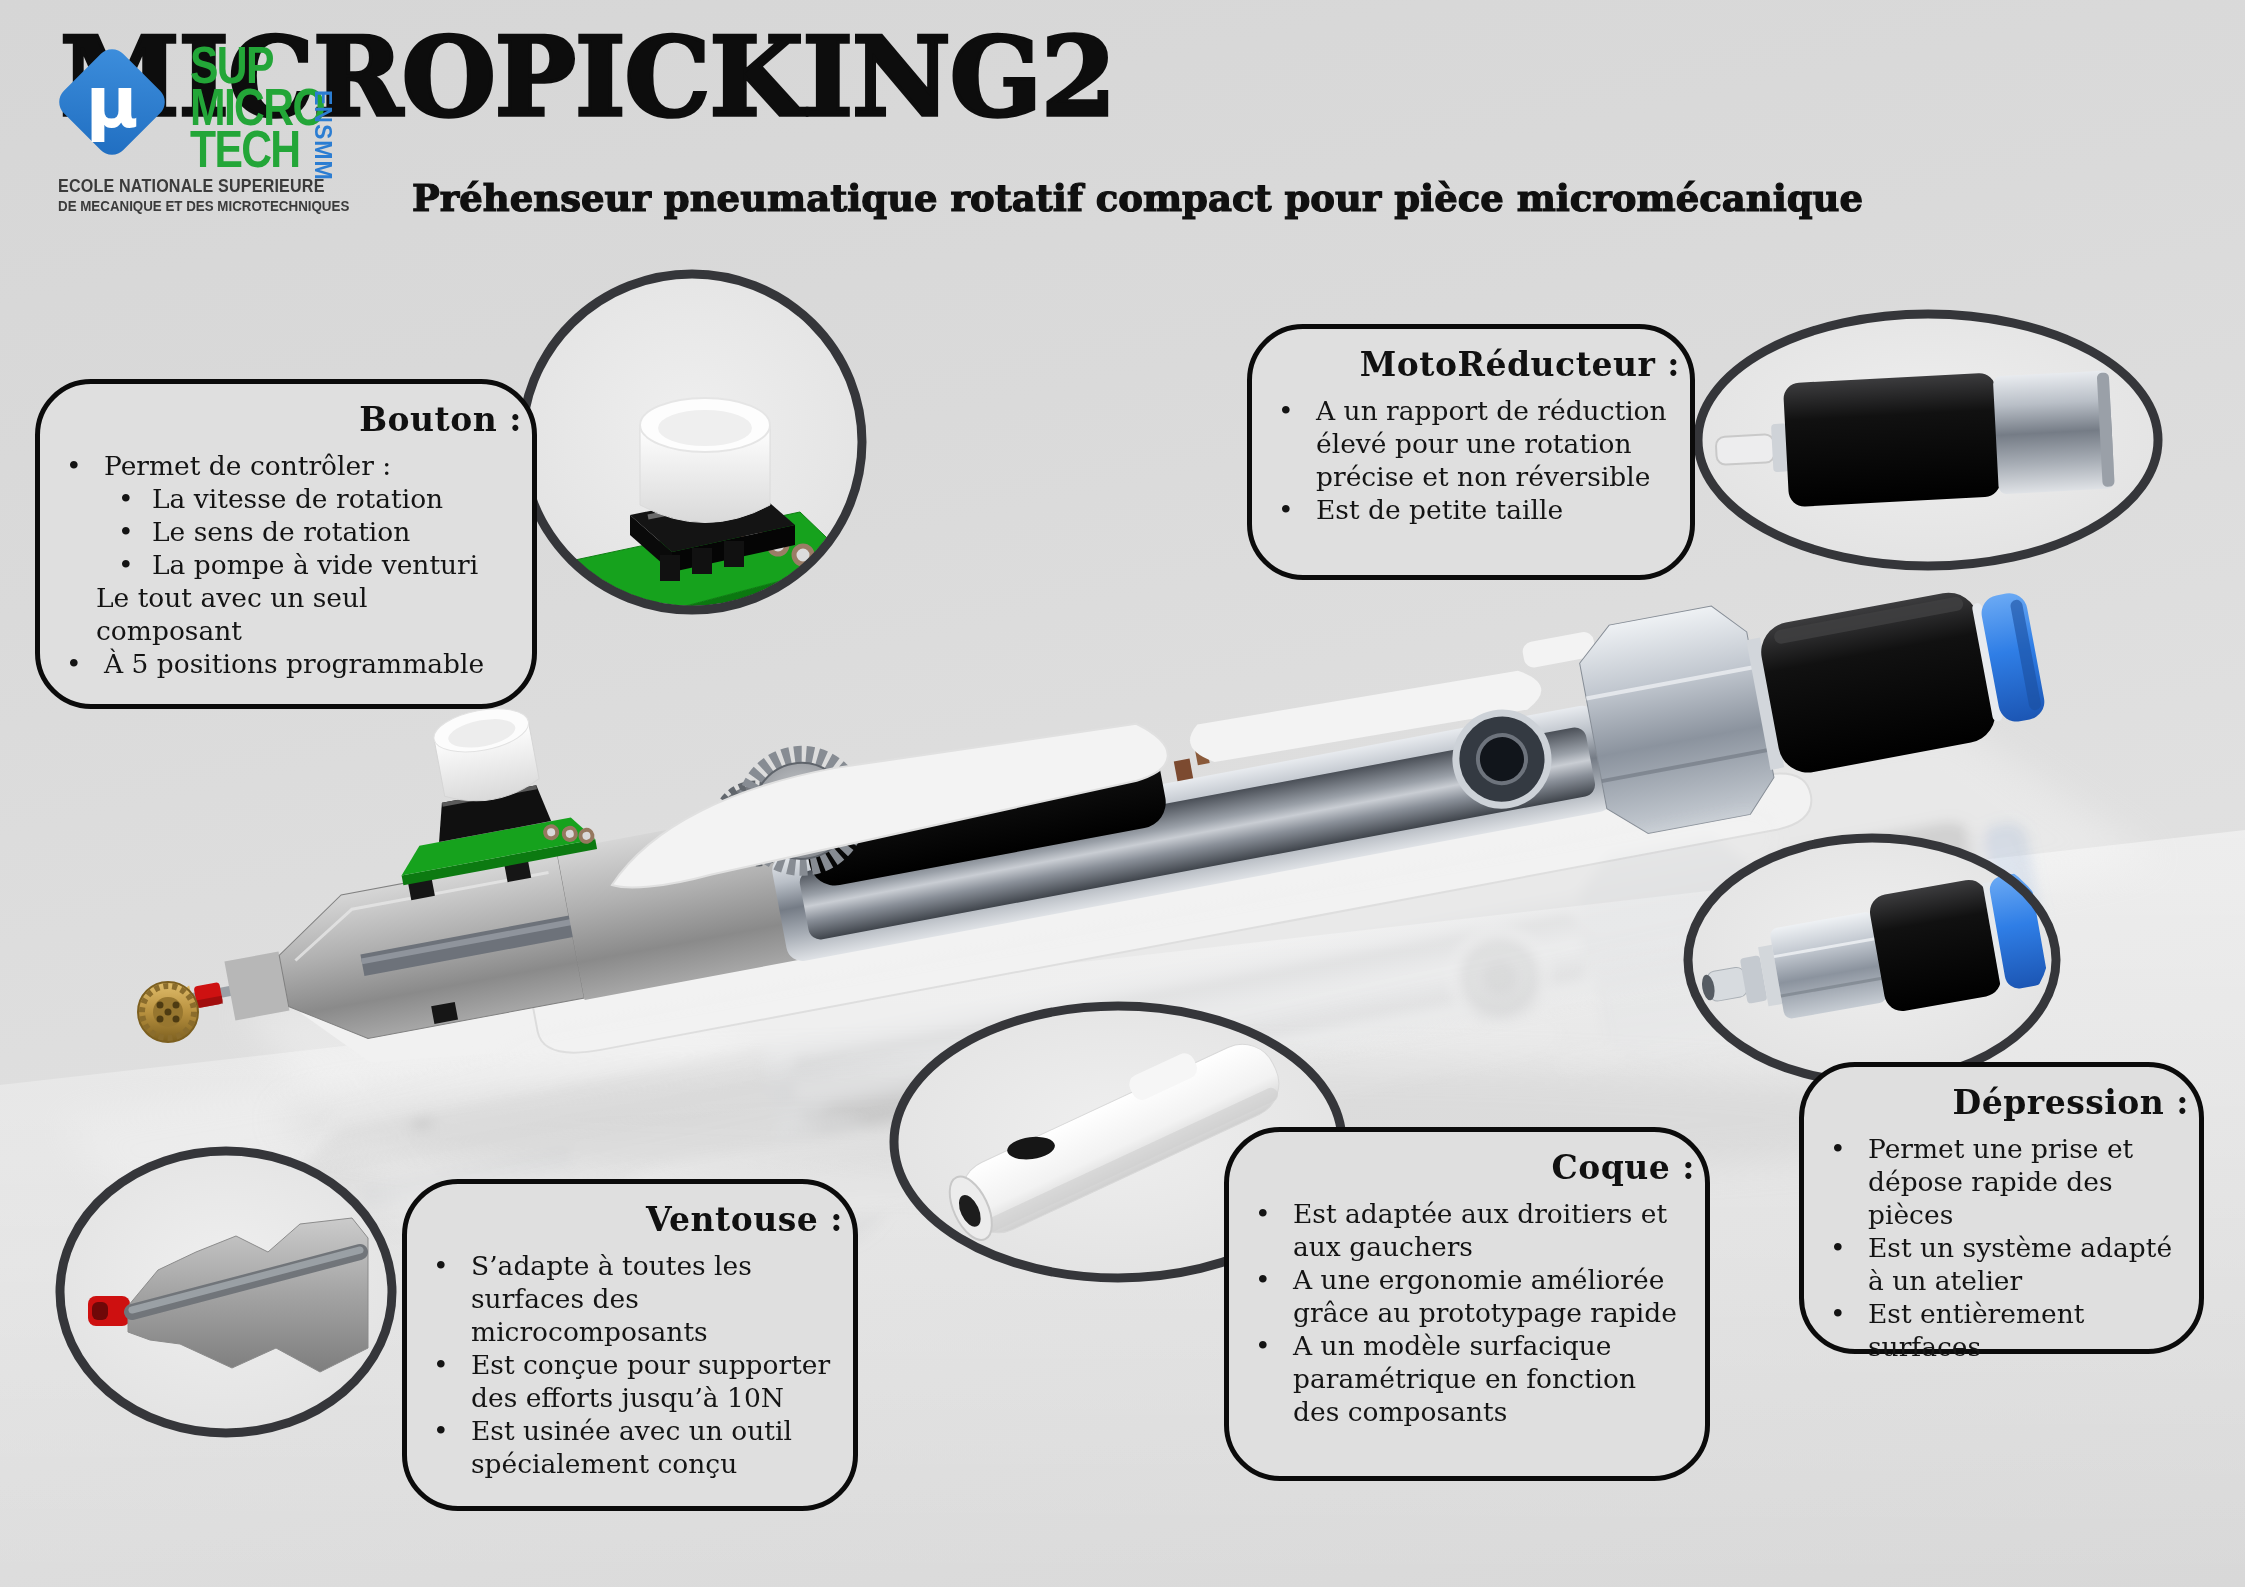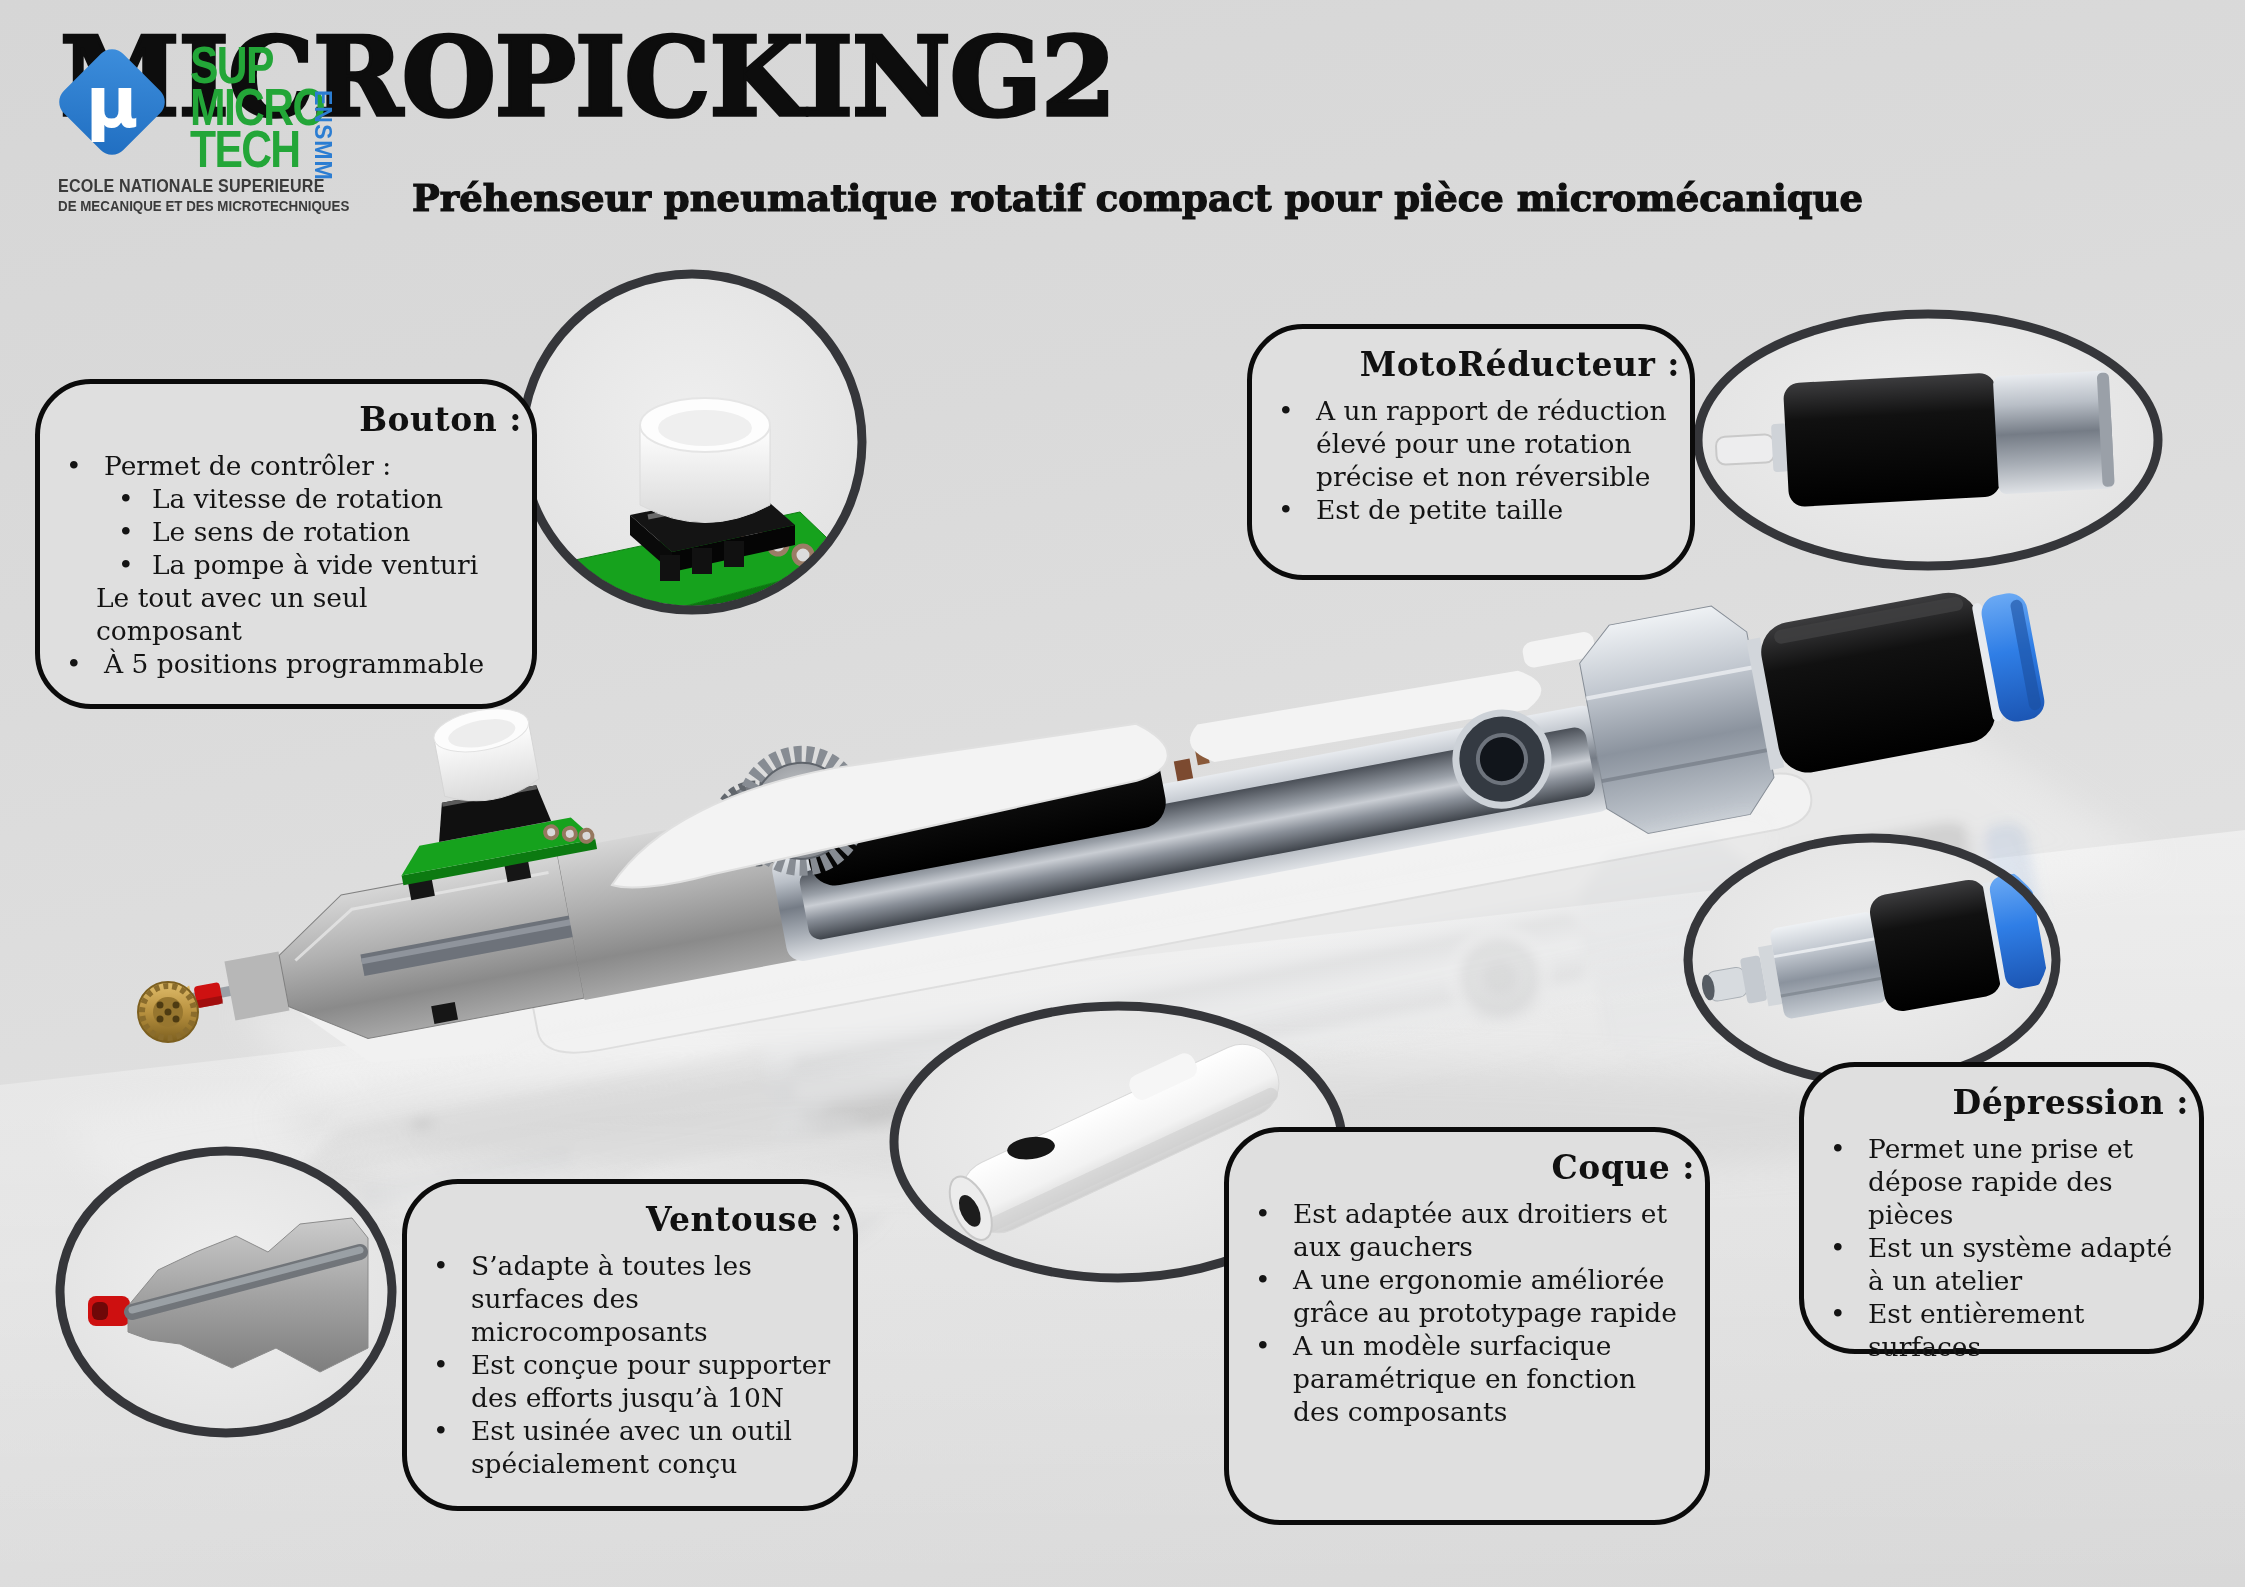--- a/index.html
+++ b/index.html
@@ -29,21 +29,21 @@
   .blist{list-style:none;margin:10px 0 0;padding:0 18px 0 0;font-size:26.5px;line-height:33px;color:#141414;}
   .blist li{position:relative;margin:0;}
   .b1{padding-left:64px;}
   .b1::before{content:"•";position:absolute;left:26px;}
   .b2{padding-left:112px;}
   .b2::before{content:"•";position:absolute;left:78px;}
   .b0{padding-left:56px;}
   #box-bouton{left:35px;top:379px;width:502px;height:330px;}
   #box-motor{left:1247px;top:324px;width:448px;height:256px;}
   #box-ventouse{left:402px;top:1162px;width:456px;height:332px;margin-top:17px;}
-  #box-coque{left:1224px;top:1127px;width:486px;height:398px;}
+  #box-coque{left:1224px;top:1127px;width:486px;height:354px;}
   #box-depression{left:1799px;top:1062px;width:405px;height:292px;}
 </style>
 </head>
 <body>
 
 <div id="poster">
 
   <svg id="art" width="2245" height="1587" viewBox="0 0 2245 1587">
     <defs>
       <linearGradient id="gSteel" x1="0" y1="0" x2="0" y2="1">

